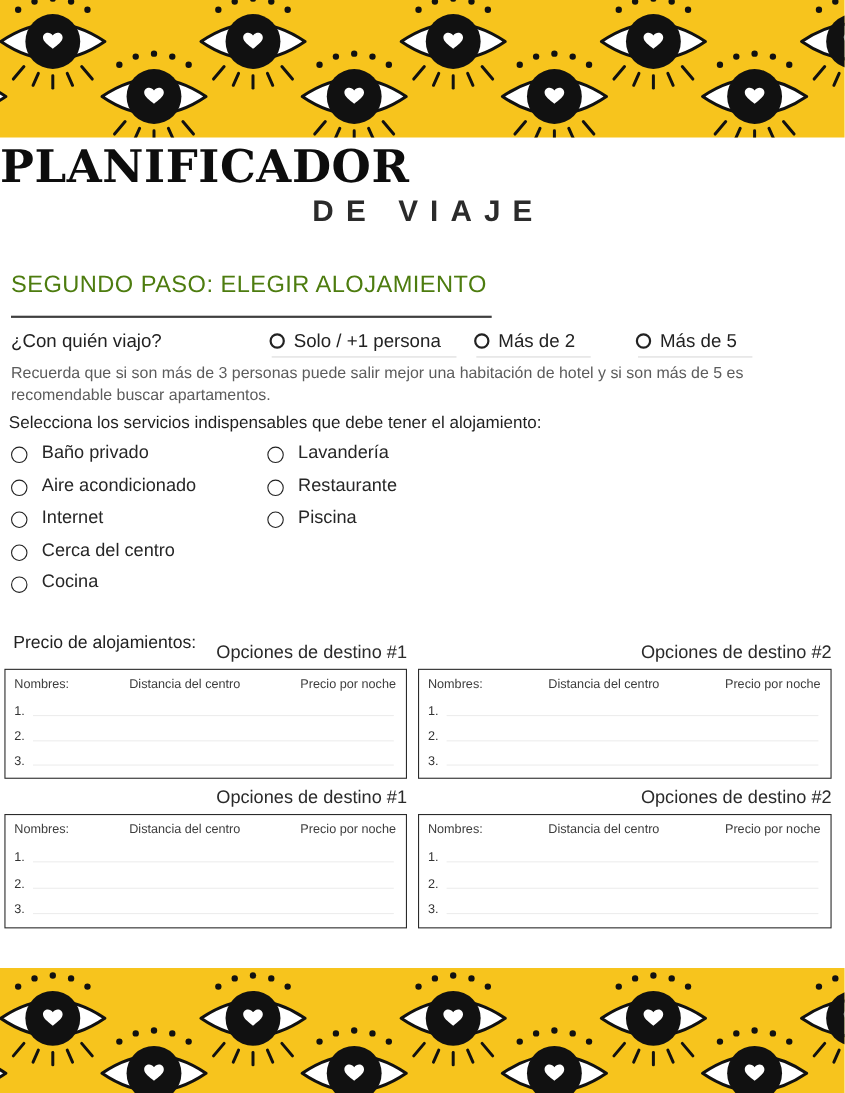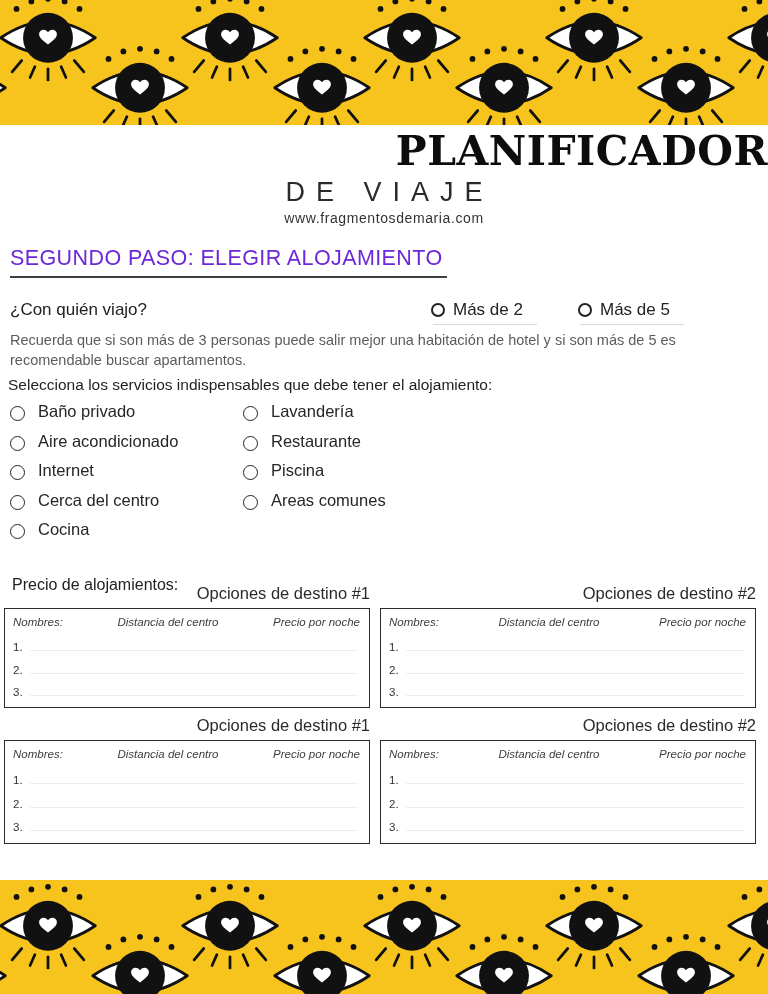--- a/index.html
+++ b/index.html
@@ -10,38 +10,38 @@
     color:#222;
   }
   
   .band{position:absolute; left:0; width:768px; background:#F7C41D; overflow:hidden;}
   .band-top{top:0; height:125px;}
   .band-bottom{top:880px; height:114px;}
   .band svg{display:block;}
 
   
   .title{
-    position:absolute; top:131px; left:0; width:100%; text-align:right;
+    position:absolute; top:131px; left:0; width:100%; text-align:left;
     font-family:"DejaVu Serif","Liberation Serif",serif;
     font-weight:900; font-size:41px; line-height:1; letter-spacing:.5px; color:#0d0d0d;
   }
   .subtitle{
     position:absolute; top:177px; left:0; width:100%; text-align:center;
-    font-size:27px; font-weight:400; letter-spacing:11px; text-indent:11px; color:#2b2b2b;
+    font-size:27px; font-weight:700; letter-spacing:11px; text-indent:11px; color:#2b2b2b;
   }
   .url{
     position:absolute; top:210px; left:0; width:100%; text-align:center;
     font-size:14px; letter-spacing:.6px; color:#333;
   }
 
   
   .step-heading{
     position:absolute; top:246px; left:10px;
-    font-size:21.5px; letter-spacing:.4px; color:#6d28d9;
-    padding-bottom:5px; padding-right:4px;
+    font-size:21.5px; letter-spacing:.4px; color:#4d7c0f;
+    padding-bottom:16px; padding-right:4px;
     border-bottom:2px solid #3f3f3f;
   }
 
   
   .companions{position:absolute; top:300px; left:0; width:620px; height:26px;}
   .question{position:absolute; left:10px; top:0; font-size:17px; color:#222;}
   .option{position:absolute; top:0; display:flex; align-items:center; gap:8px;}
   .option::after{
     content:""; position:absolute; left:2px; right:-14px; bottom:-5px;
     border-bottom:1px solid #d9d9d9;
@@ -77,21 +77,21 @@
   .tables{
     position:absolute; top:584px; left:4px;
     display:grid; grid-template-columns:366px 376px; column-gap:10px; row-gap:8px;
   }
   .table-title{font-size:16.5px; color:#2a2a2a; margin:0 0 4px 8px; height:20px;text-align:right;}
   .table-box{
     border:1.6px solid #2b2b2b; background:#fff; box-sizing:border-box;
     height:100px; padding:7px 9px 5px 8px; display:flex; flex-direction:column;
   }
   .table-box.tall{height:104px;}
-  .t-head{display:flex; justify-content:space-between; font-size:11.5px; color:#3d3d3d;font-style:italic;}
+  .t-head{display:flex; justify-content:space-between; font-size:11.5px; color:#3d3d3d;}
   .t-rows{margin-top:3px; display:flex; flex-direction:column; flex:1; justify-content:space-evenly;}
   .t-row{display:flex; align-items:flex-end; height:20px;}
   .t-num{font-size:11.5px; color:#333; line-height:13px;}
   .fill-line{flex:1; margin:0 2px 3px 7px; border-bottom:1px solid #ededed;}
 </style>
 </head>
 <body>
 
 <div class="page">
 
@@ -129,26 +129,29 @@
       <use href="#eye" x="-94.5" y="44" width="105" height="87.5"></use>
       <use href="#eye" x="87.5" y="44" width="105" height="87.5"></use>
       <use href="#eye" x="269.5" y="44" width="105" height="87.5"></use>
       <use href="#eye" x="451.5" y="44" width="105" height="87.5"></use>
       <use href="#eye" x="633.5" y="44" width="105" height="87.5"></use>
     </svg>
   </div>
 
   <div class="title">PLANIFICADOR</div>
   <div class="subtitle">DE VIAJE</div>
-  <div class="url">www.fragmentosdemaria.com</div>
 
   <div class="step-heading">SEGUNDO PASO: ELEGIR ALOJAMIENTO</div>
 
   <div class="companions">
     <span class="question">¿Con quién viajo?</span>
+    <span class="option opt-1">
+      <span class="radio"></span>
+      <span class="option-label">Solo / +1 persona</span>
+    </span>
     <span class="option opt-2">
       <span class="radio"></span>
       <span class="option-label">Más de 2</span>
     </span>
     <span class="option opt-3">
       <span class="radio"></span>
       <span class="option-label">Más de 5</span>
     </span>
   </div>
 
@@ -184,24 +187,20 @@
       <span class="checkbox"></span>
       <span class="check-label">Lavandería</span>
     </div>
     <div class="check-item">
       <span class="checkbox"></span>
       <span class="check-label">Restaurante</span>
     </div>
     <div class="check-item">
       <span class="checkbox"></span>
       <span class="check-label">Piscina</span>
-    </div>
-    <div class="check-item">
-      <span class="checkbox"></span>
-      <span class="check-label">Areas comunes</span>
     </div>
   </div>
 
   <div class="pricing-heading">Precio de alojamientos:</div>
 
   <div class="tables">
 
     <div>
       <div class="table-title">Opciones de destino #1</div>
       <div class="table-box">

